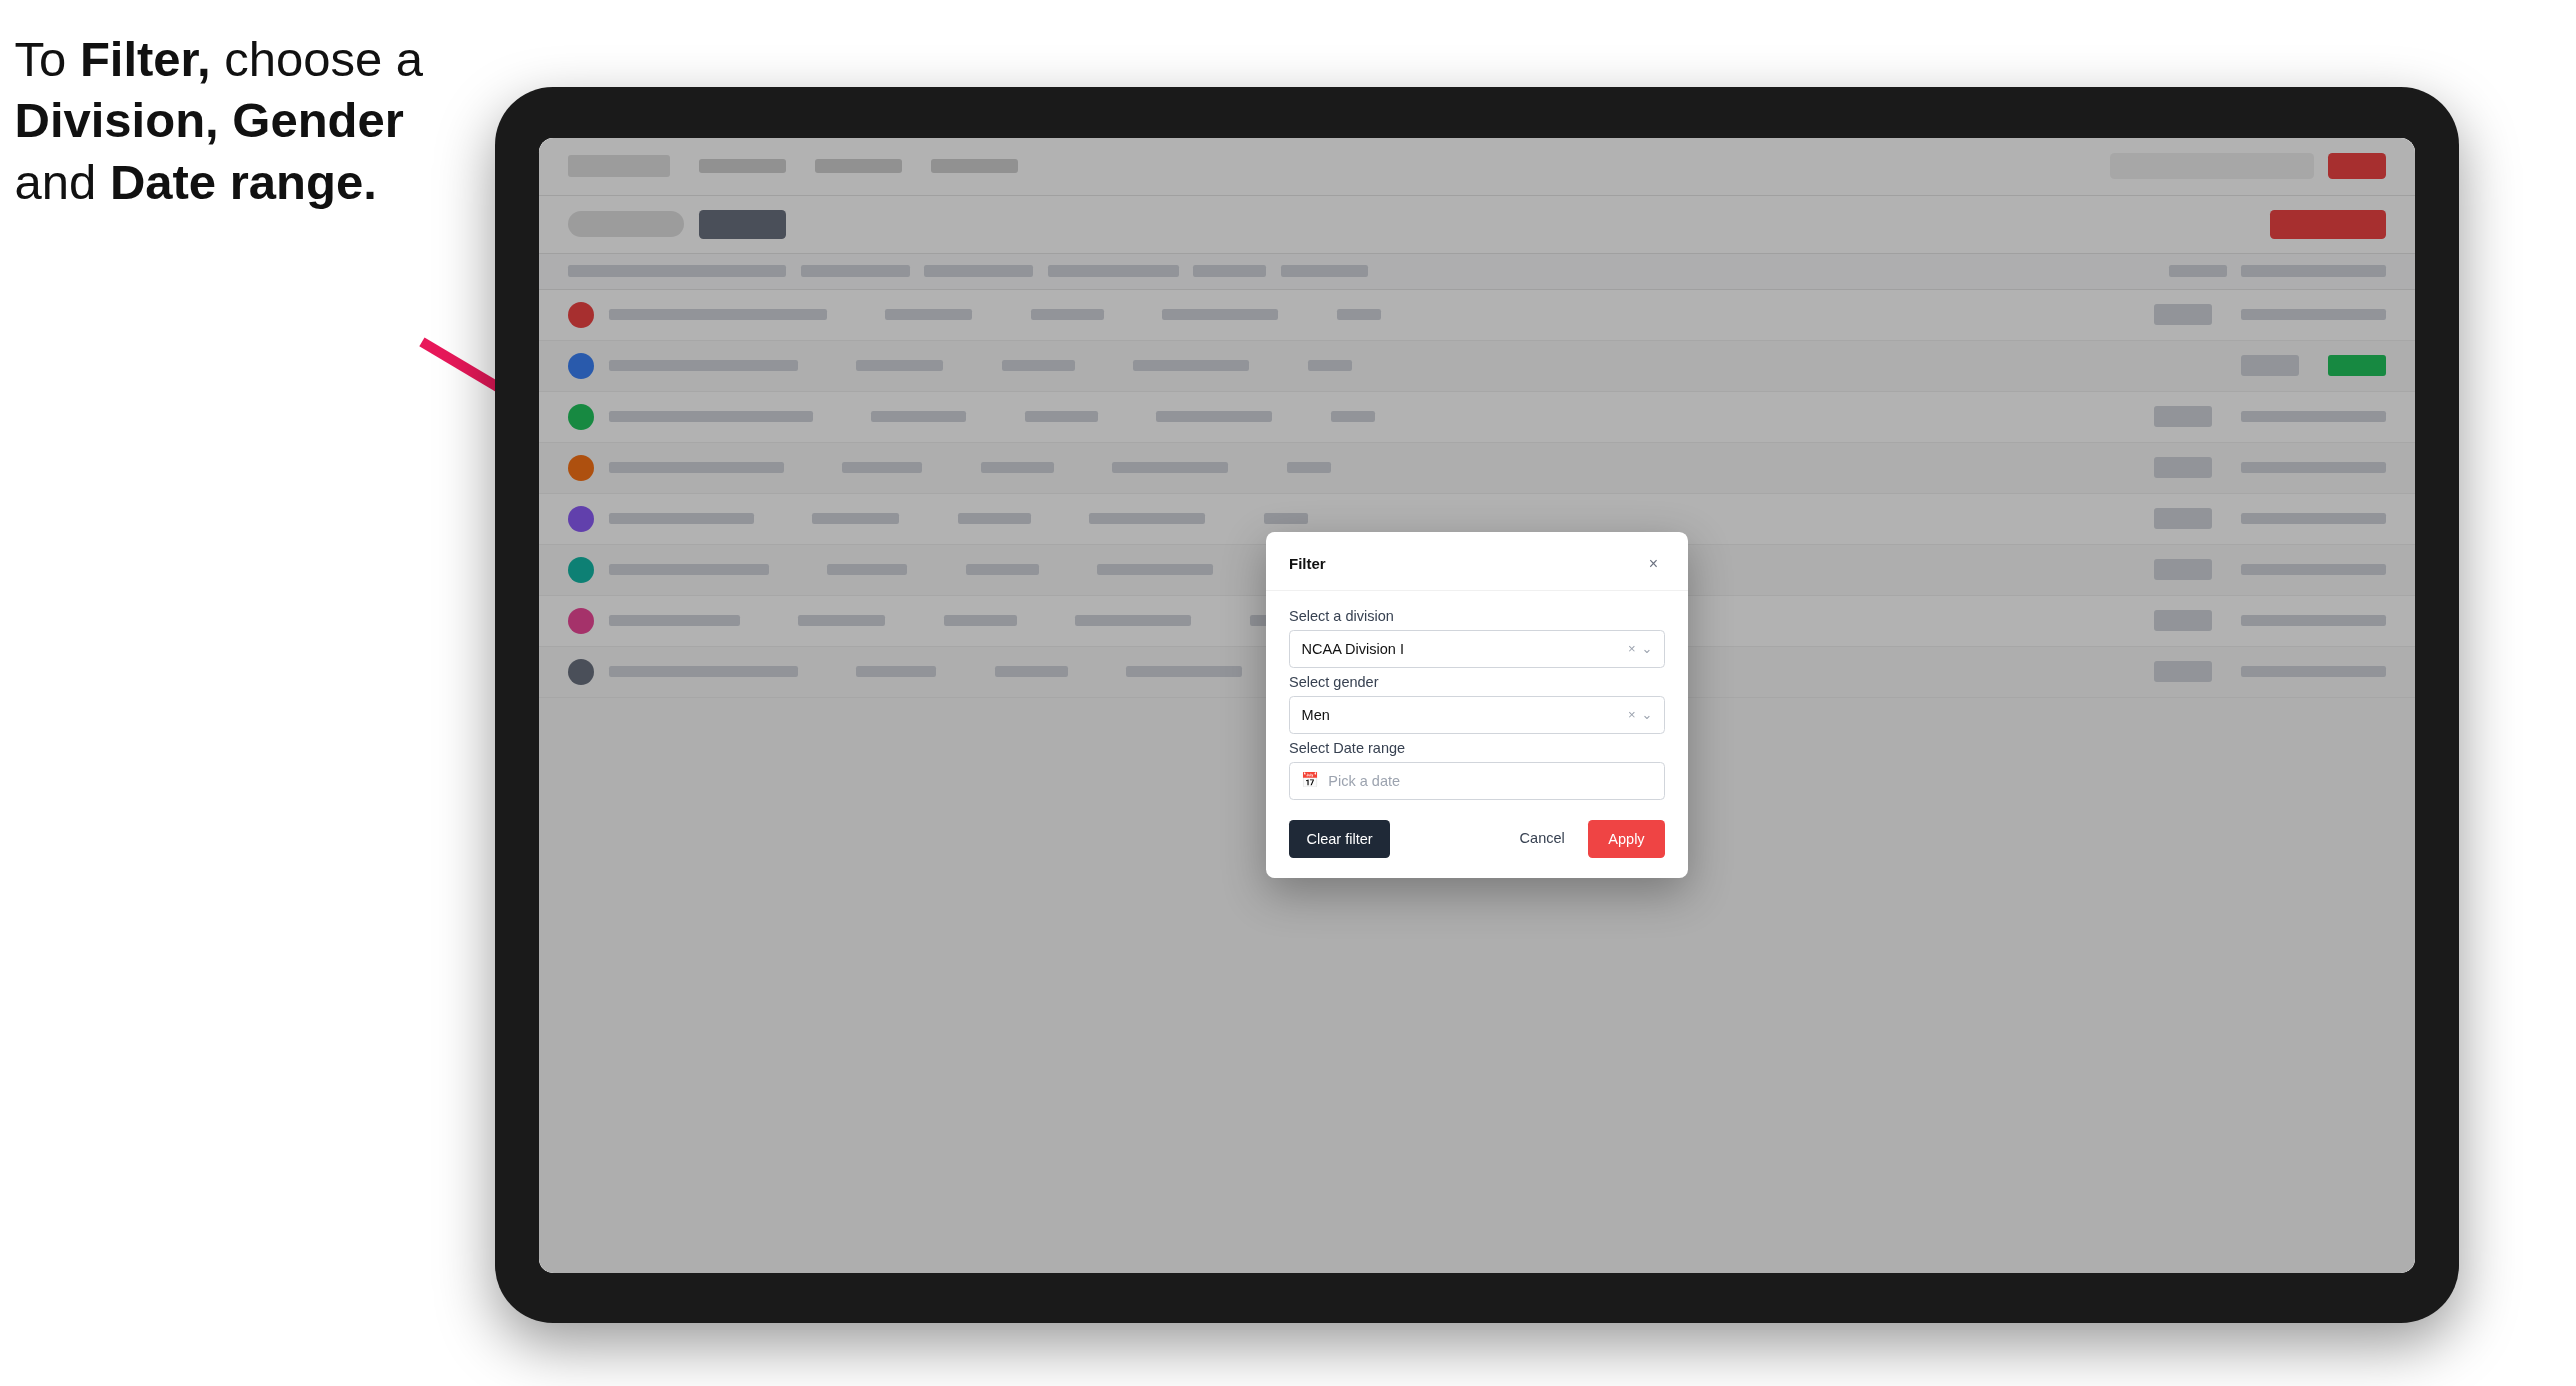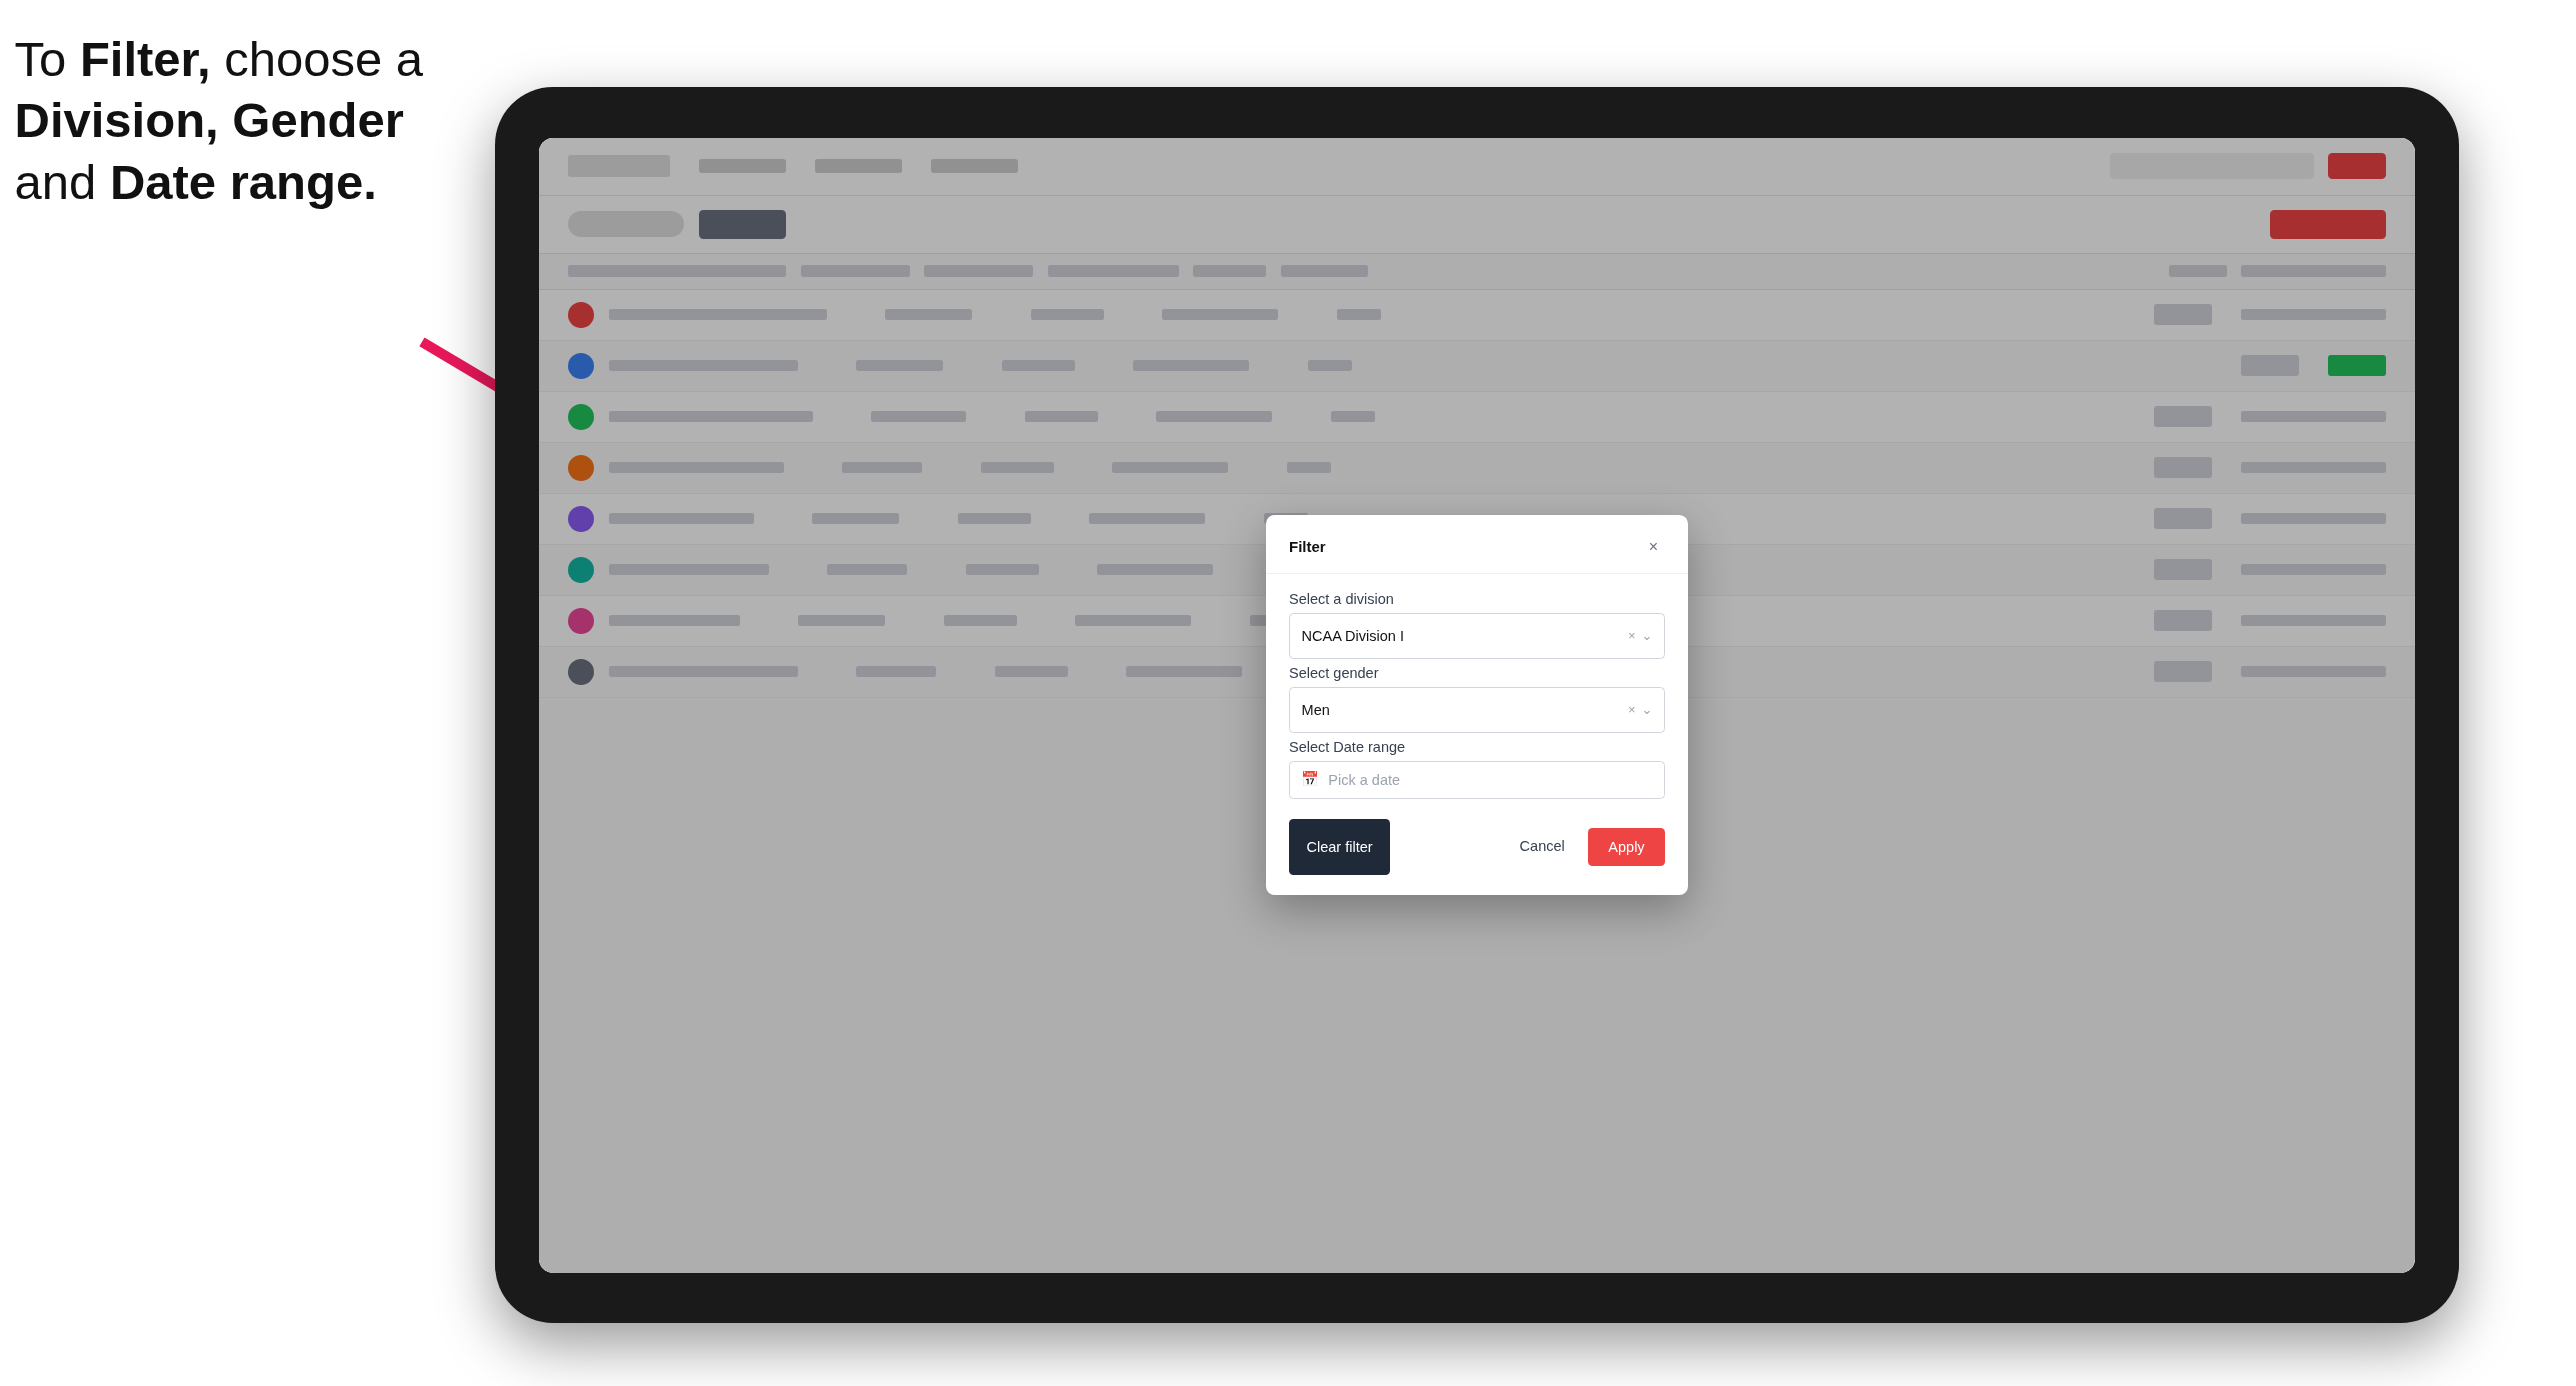--- a/index.html
+++ b/index.html
@@ -289,21 +289,21 @@
     }
 
     .form-label {
       font-size: 14.5px;
       color: #374151;
       font-weight: 400;
     }
 
     .form-select {
       width: 100%;
-      height: 46px;
+      height: 38px;
       border: 0.7px solid #d1d5db;
       border-radius: 4.4px;
       padding: 0 11.6px;
       font-size: 14.5px;
       color: #111111;
       background: #ffffff;
       display: flex;
       align-items: center;
       justify-content: space-between;
       cursor: pointer;
@@ -350,21 +350,21 @@
 
     .btn-clear-filter {
       background: #1f2937;
       color: #ffffff;
       border: none;
       border-radius: 4.4px;
       padding: 10.2px 17.5px;
       font-size: 14.5px;
       font-weight: 500;
       cursor: pointer;
-      height: 56px;
+      height: 38px;
     }
 
     .modal-right-btns {
       display: flex;
       gap: 11.6px;
       align-items: flex-start;
     }
 
     .btn-cancel {
       background: transparent;

